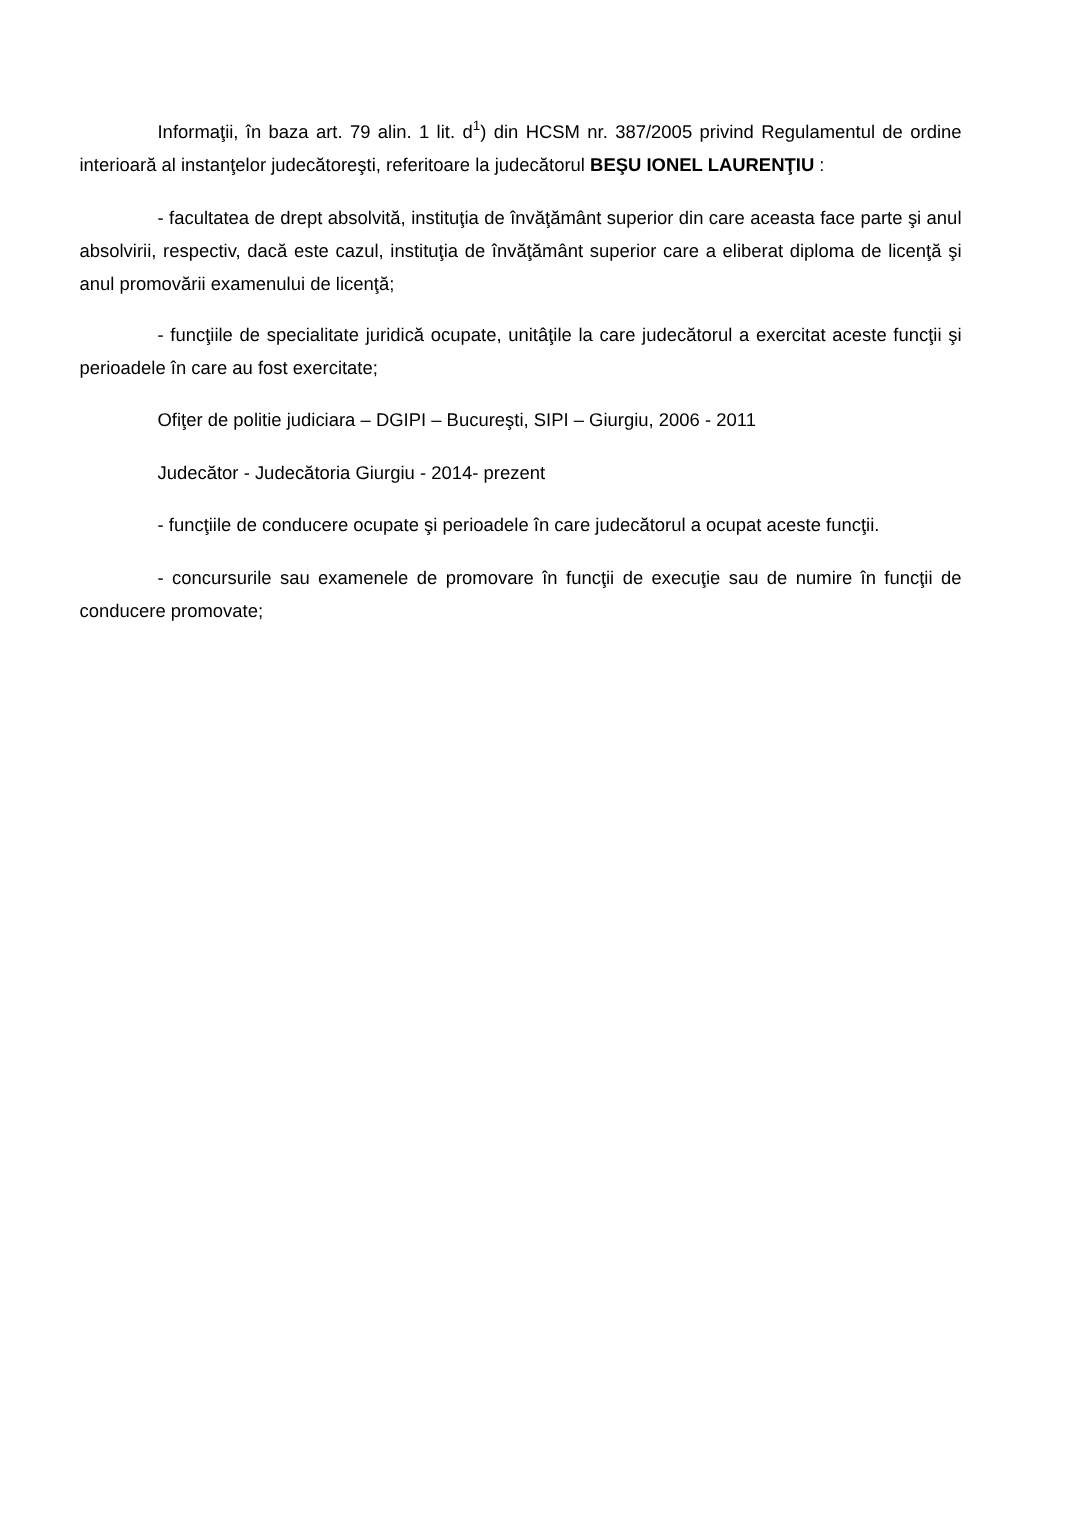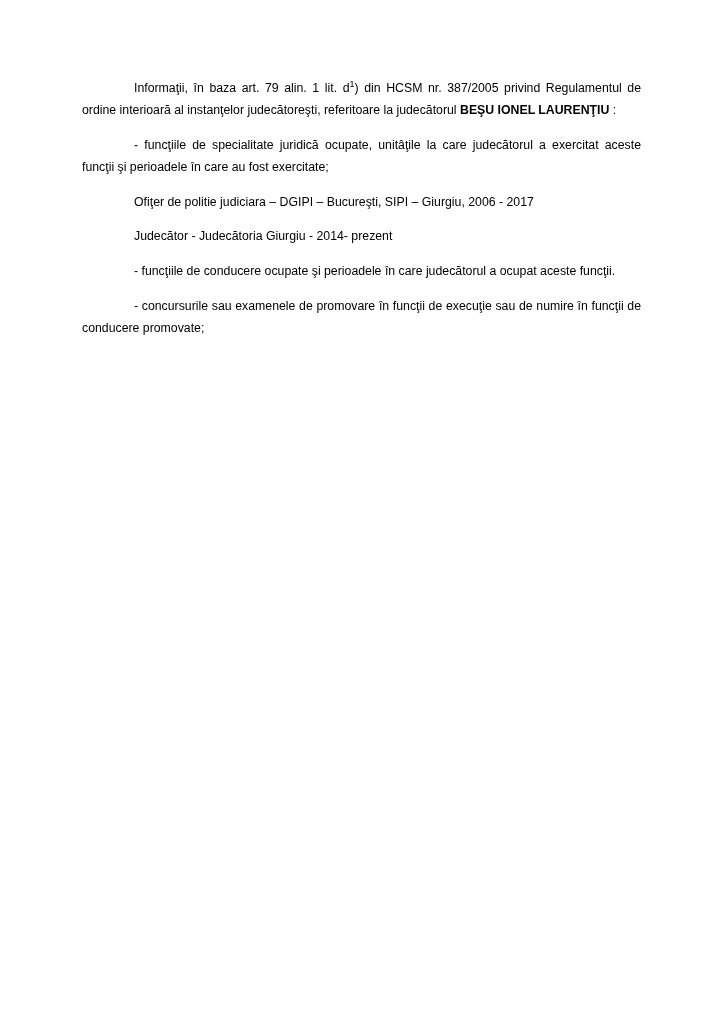--- a/index.html
+++ b/index.html
@@ -12,21 +12,21 @@
     height: 1024px;
     font-family: "Liberation Sans", sans-serif;
     color: #000000;
     -webkit-font-smoothing: antialiased;
   }
   .page {
     position: relative;
     width: 723px;
     height: 1024px;
     box-sizing: border-box;
-    padding: 78px 82px 0 82px;
+    padding: 78px 82px 0 53px;
     background: #ffffff;
   }
   .doc-body {
     font-size: 12.3px;
     line-height: 1.78;
     text-align: justify;
     text-justify: inter-word;
   }
   p.para {
     margin: 0 0 13px 0;
@@ -53,26 +53,27 @@
   }
 </style>
 </head>
 <body>
 
 <div class="page">
   <div class="doc-body">
 
     <p class="para"><span>Informaţii, în baza art. 79 alin. 1 lit. d</span><span class="sup">1</span><span>) din HCSM nr. 387/2005 privind Regulamentul de ordine interioară al instanţelor judecătoreşti,   referitoare la judecătorul </span><span class="bold">BEŞU IONEL LAURENŢIU</span><span> :</span></p>
 
+    <p class="dash-para">-  facultatea de drept absolvită, instituţia de învăţământ superior din care aceasta face parte şi anul absolvirii, respectiv, dacă este cazul, instituţia de învăţământ superior care a eliberat diploma de licenţă şi anul promovării examenului de licenţă;</p>
 
 
     <p class="dash-para">-  funcţiile de specialitate juridică ocupate, unitâţile la care judecătorul a exercitat aceste funcţii şi perioadele în care au fost exercitate;</p>
 
 
-    <p class="entry">Ofiţer de politie judiciara – DGIPI – Bucureşti, SIPI – Giurgiu,   2006 - 2017</p>
+    <p class="entry">Ofiţer de politie judiciara – DGIPI – Bucureşti, SIPI – Giurgiu,   2006 - 2011</p>
 
 
     <p class="entry">Judecător - Judecătoria Giurgiu - 2014- prezent</p>
 
     <p class="dash-para last">-  funcţiile de conducere ocupate şi perioadele în care judecătorul a ocupat aceste funcţii.</p>
 
     <p class="dash-para">-  concursurile sau examenele de promovare în funcţii de execuţie sau de numire în funcţii de conducere promovate;</p>
 
   </div>
 </div>

